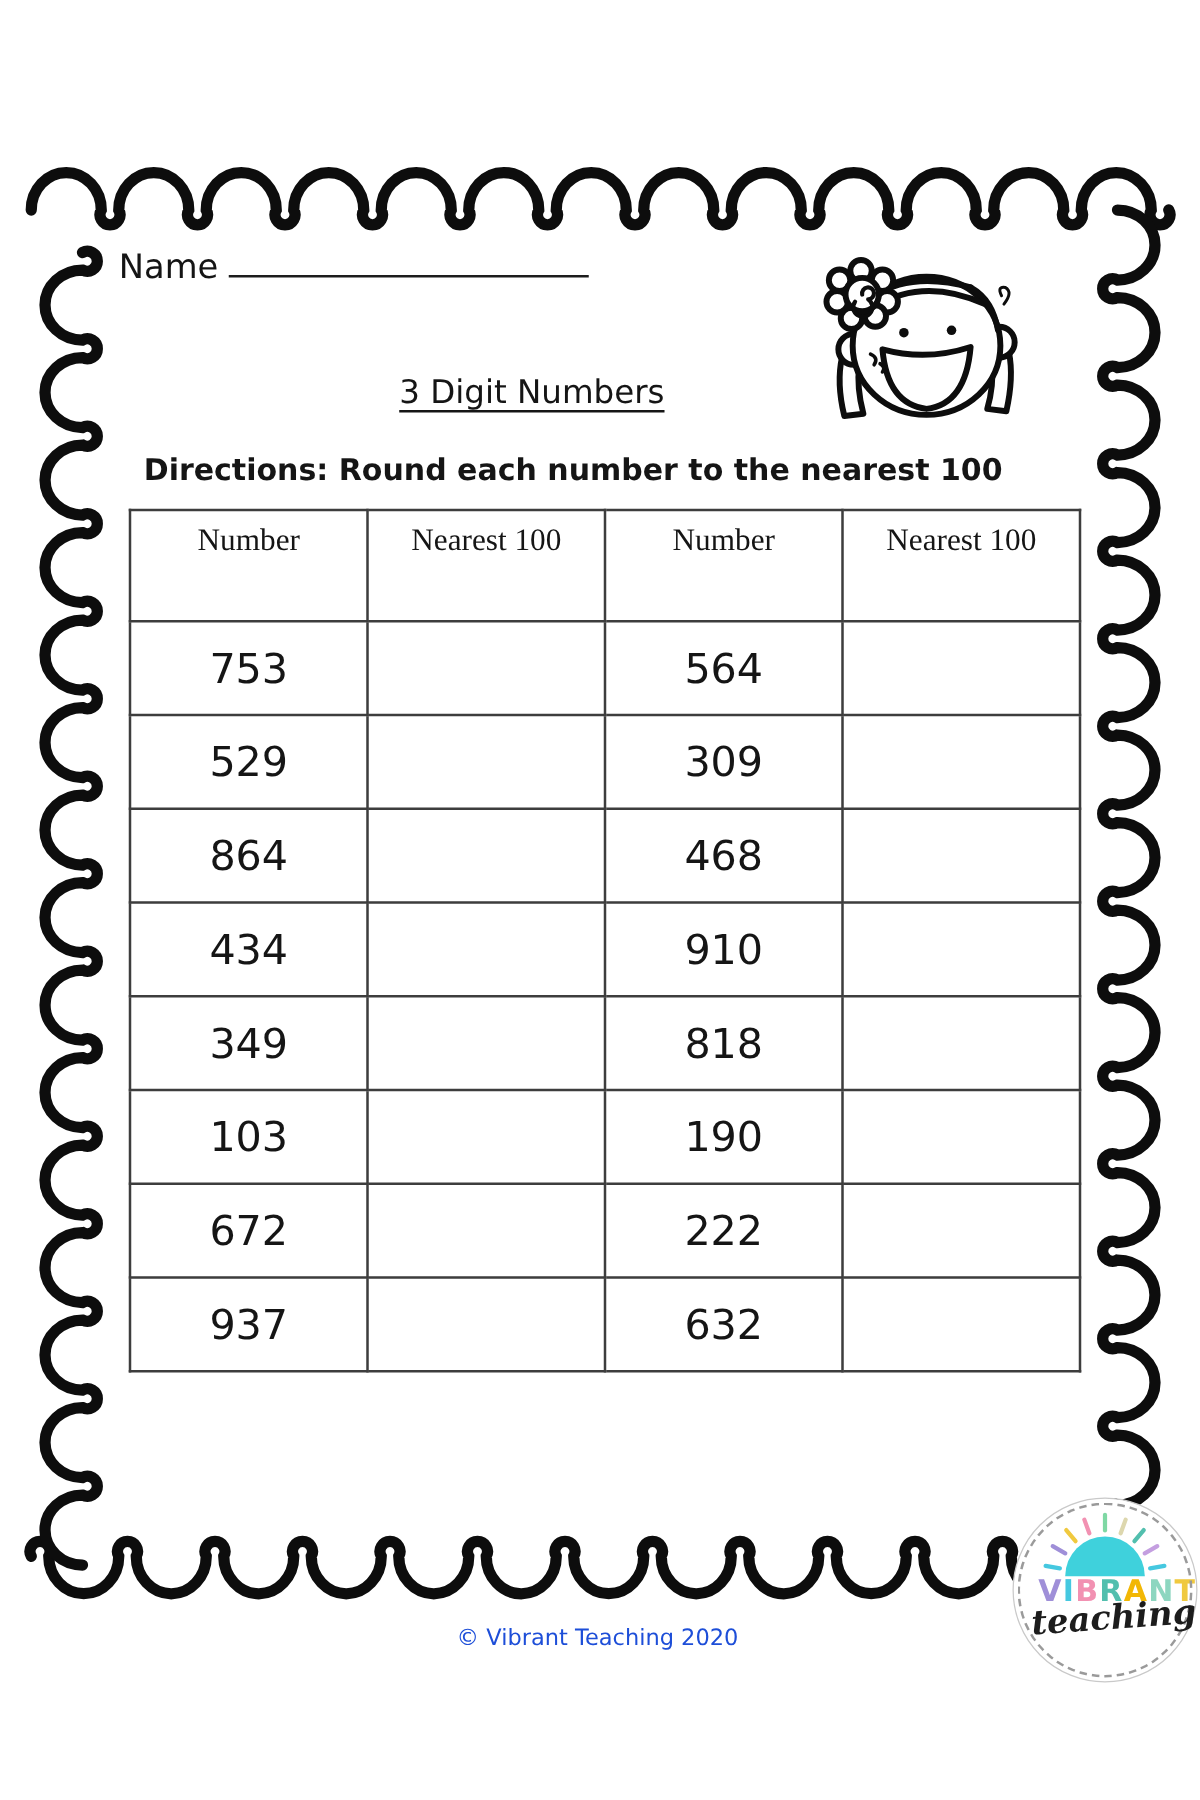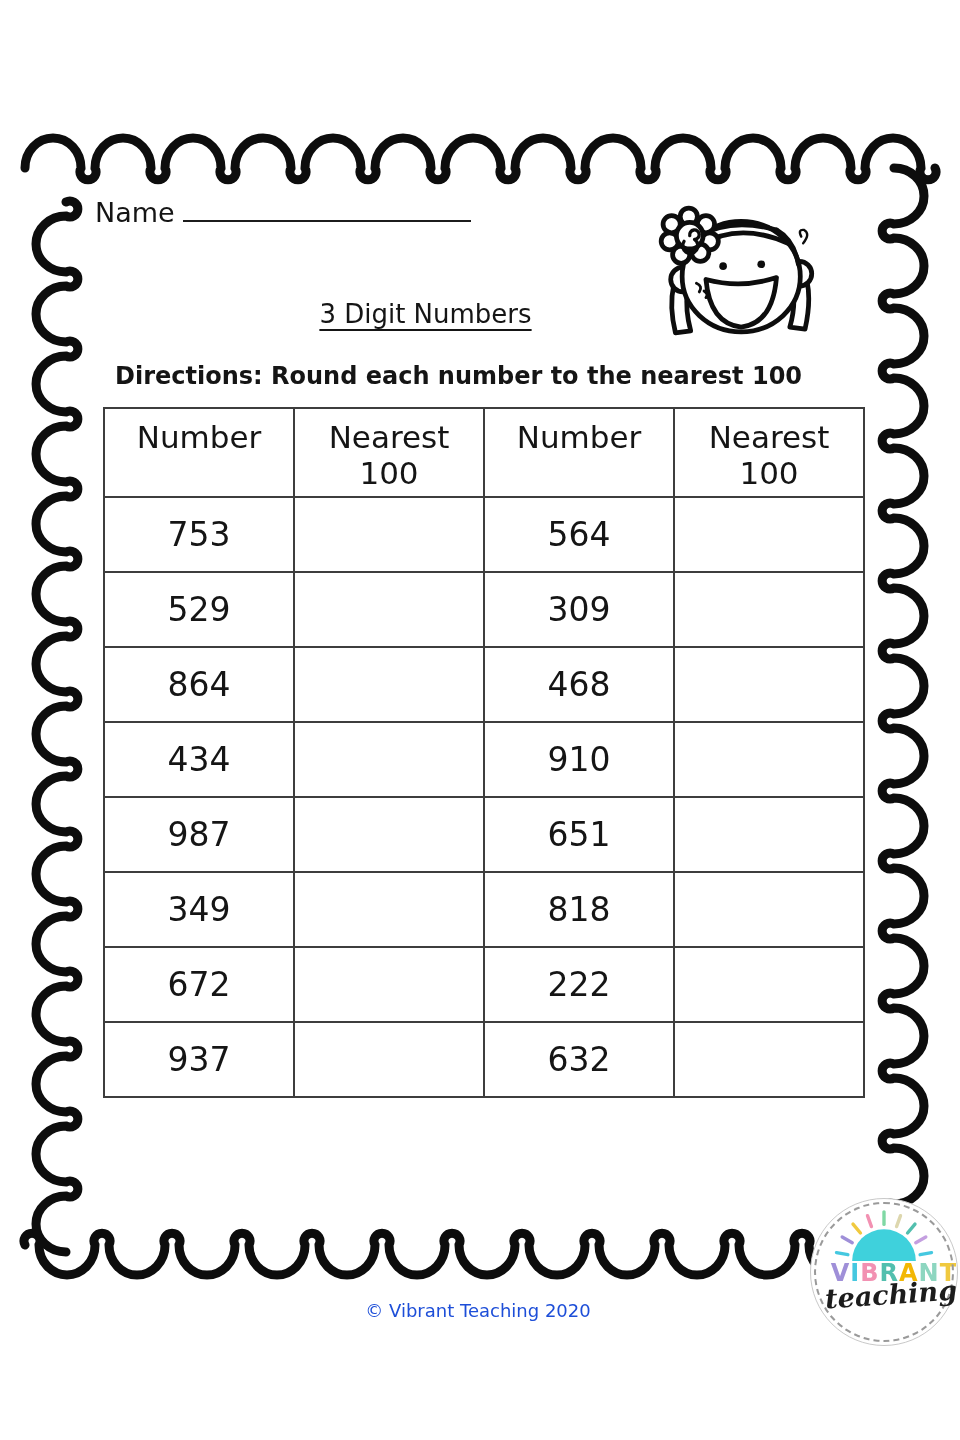--- a/index.html
+++ b/index.html
@@ -22,21 +22,21 @@
 
   .directions{position:absolute;left:115px;top:362px;font-size:24px;z-index:2;font-weight:bold;}
 
   table.ws-table{
     position:absolute;left:103px;top:407px;width:762px;z-index:2;
     border-collapse:collapse;table-layout:fixed;background:#fff;
   }
   table.ws-table th, table.ws-table td{
     border:2px solid #3d3d3d;text-align:center;font-weight:normal;
   }
-  table.ws-table th{height:76px;font-size:31px;vertical-align:top;padding-top:10px;}
+  table.ws-table th{height:76px;font-size:25px;vertical-align:top;padding-top:10px;font-family:Liberation Serif, serif;}
   table.ws-table td{height:71px;font-size:33px;vertical-align:middle;}
 
   .copyright{position:absolute;left:0;top:1300px;width:956px;text-align:center;
     font-size:18px;color:#1d4ed8;z-index:2;}
 
   .logo-badge{
     position:absolute;left:810px;top:1198px;width:148px;height:148px;z-index:3;
     background:#fff;border:1px solid #c9c9c9;border-radius:50%;
     display:flex;flex-direction:column;align-items:flex-end;justify-content:flex-start;
     box-sizing:border-box;padding-top:8px;
@@ -135,29 +135,29 @@
         <td>468</td>
         <td></td>
       </tr>
       <tr>
         <td>434</td>
         <td></td>
         <td>910</td>
         <td></td>
       </tr>
       <tr>
-        <td>987</td>
+        <td>349</td>
         <td></td>
-        <td>651</td>
+        <td>818</td>
         <td></td>
       </tr>
       <tr>
-        <td>349</td>
+        <td>103</td>
         <td></td>
-        <td>818</td>
+        <td>190</td>
         <td></td>
       </tr>
       <tr>
         <td>672</td>
         <td></td>
         <td>222</td>
         <td></td>
       </tr>
       <tr>
         <td>937</td>

